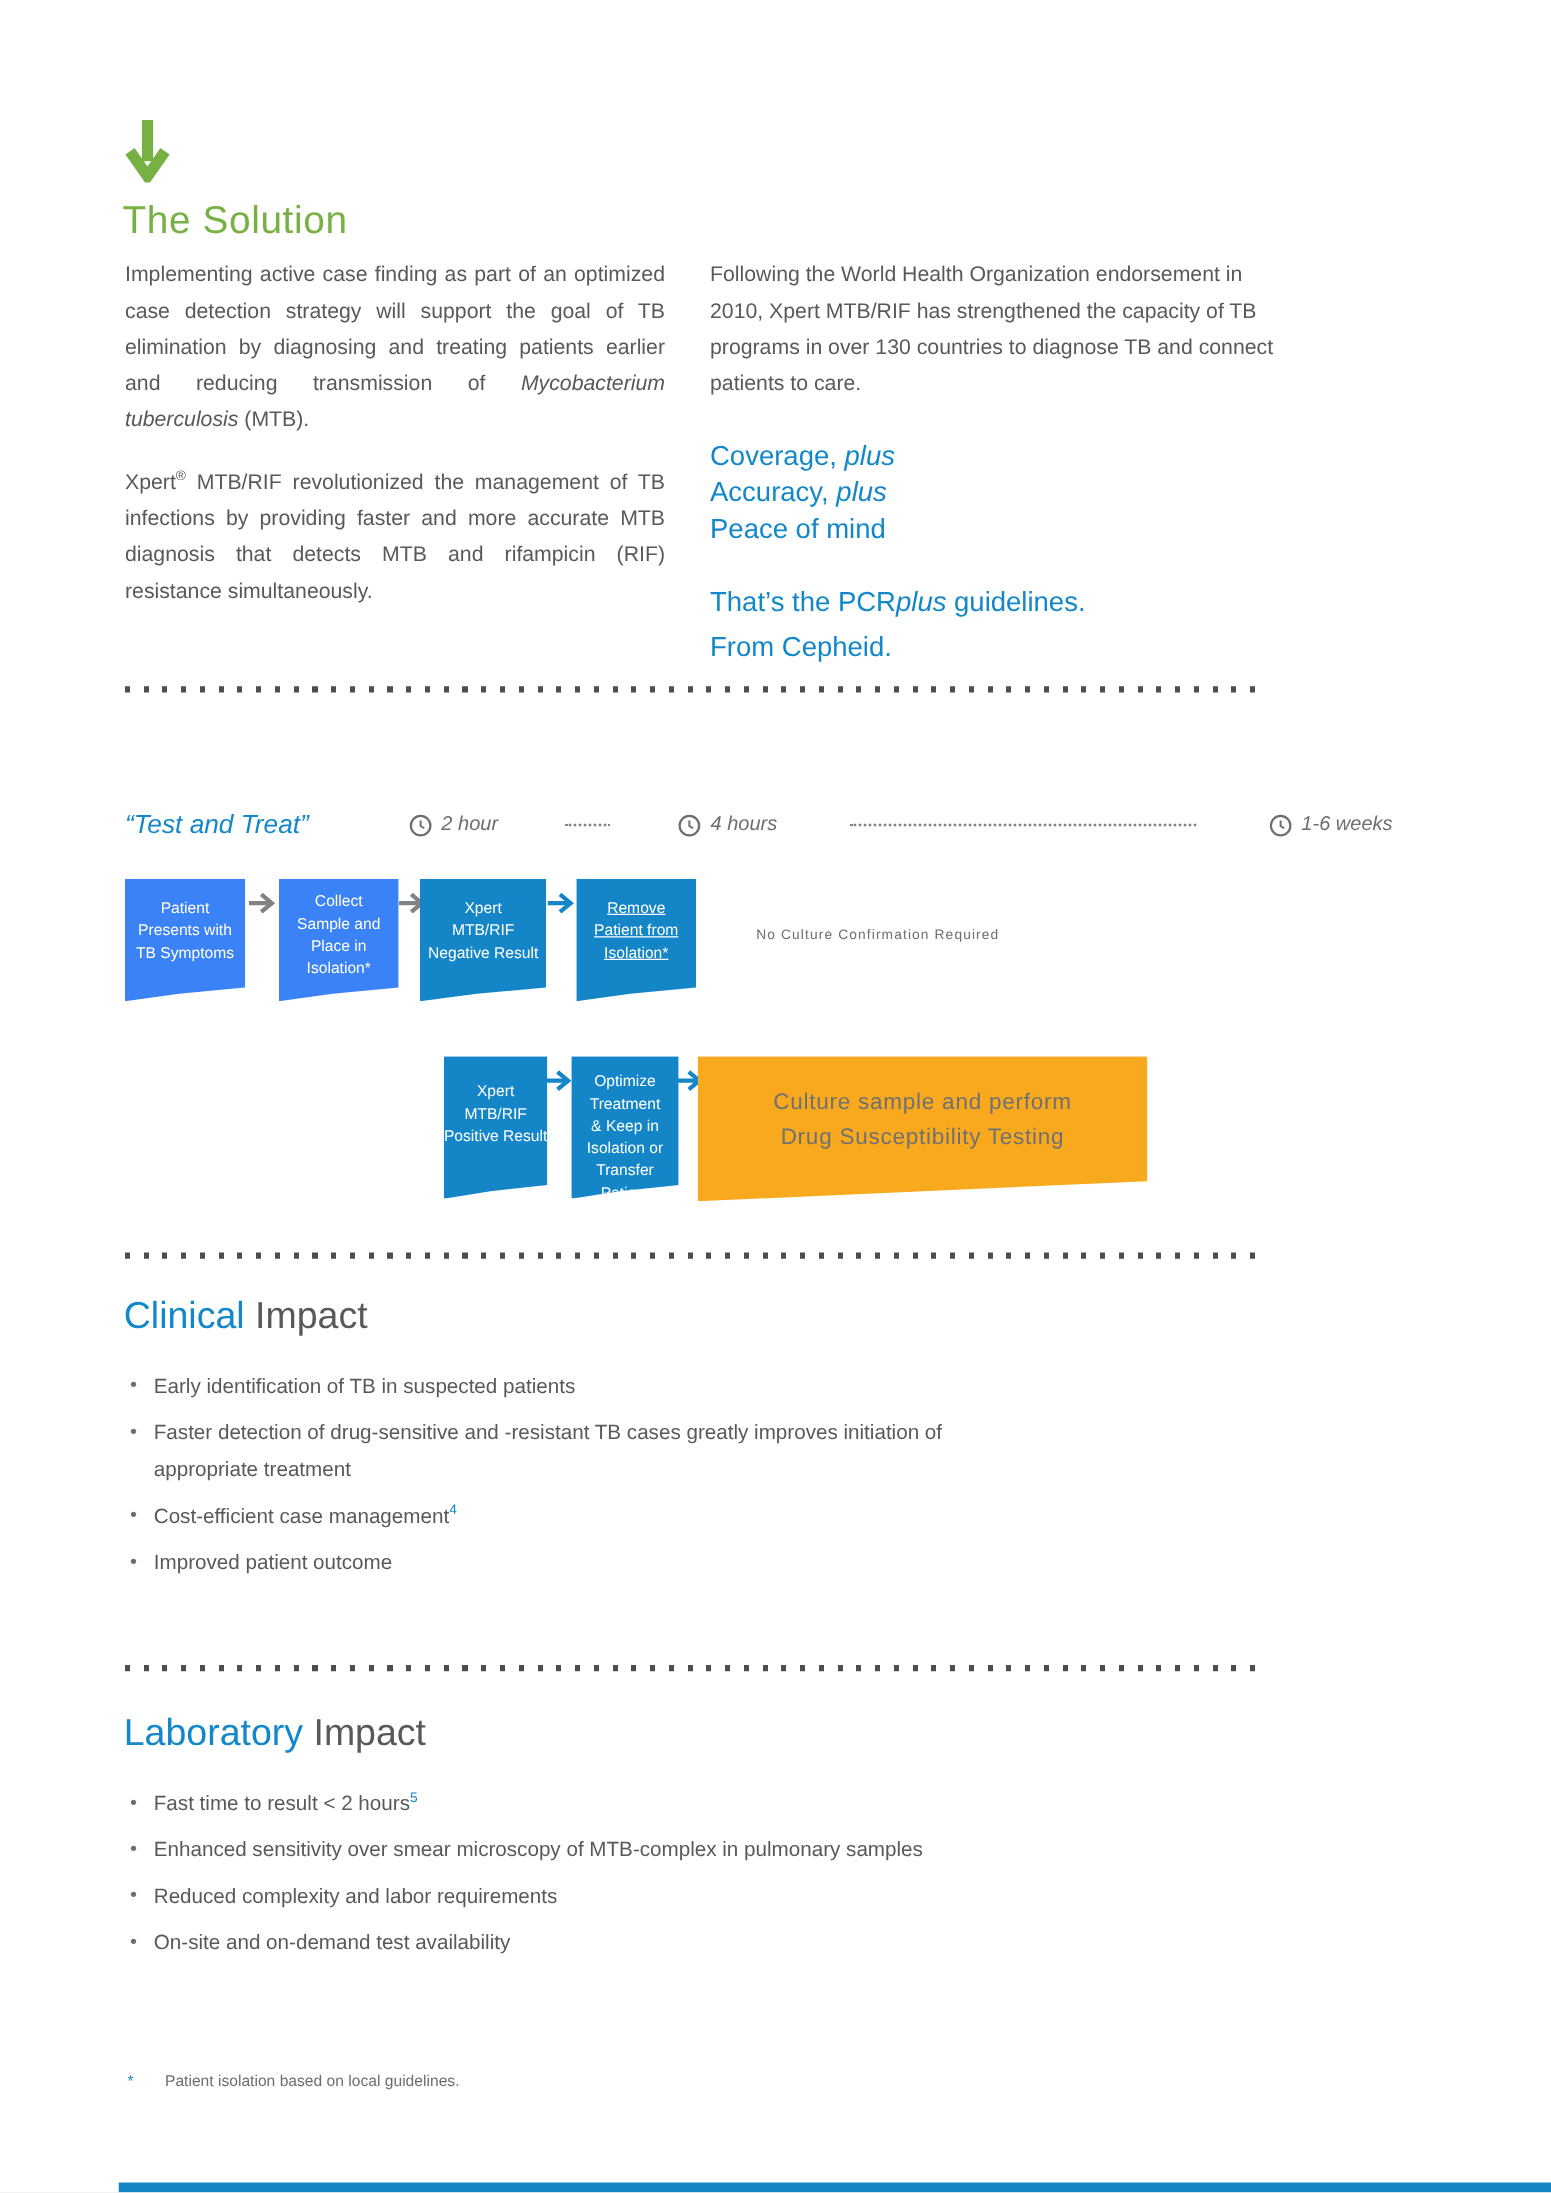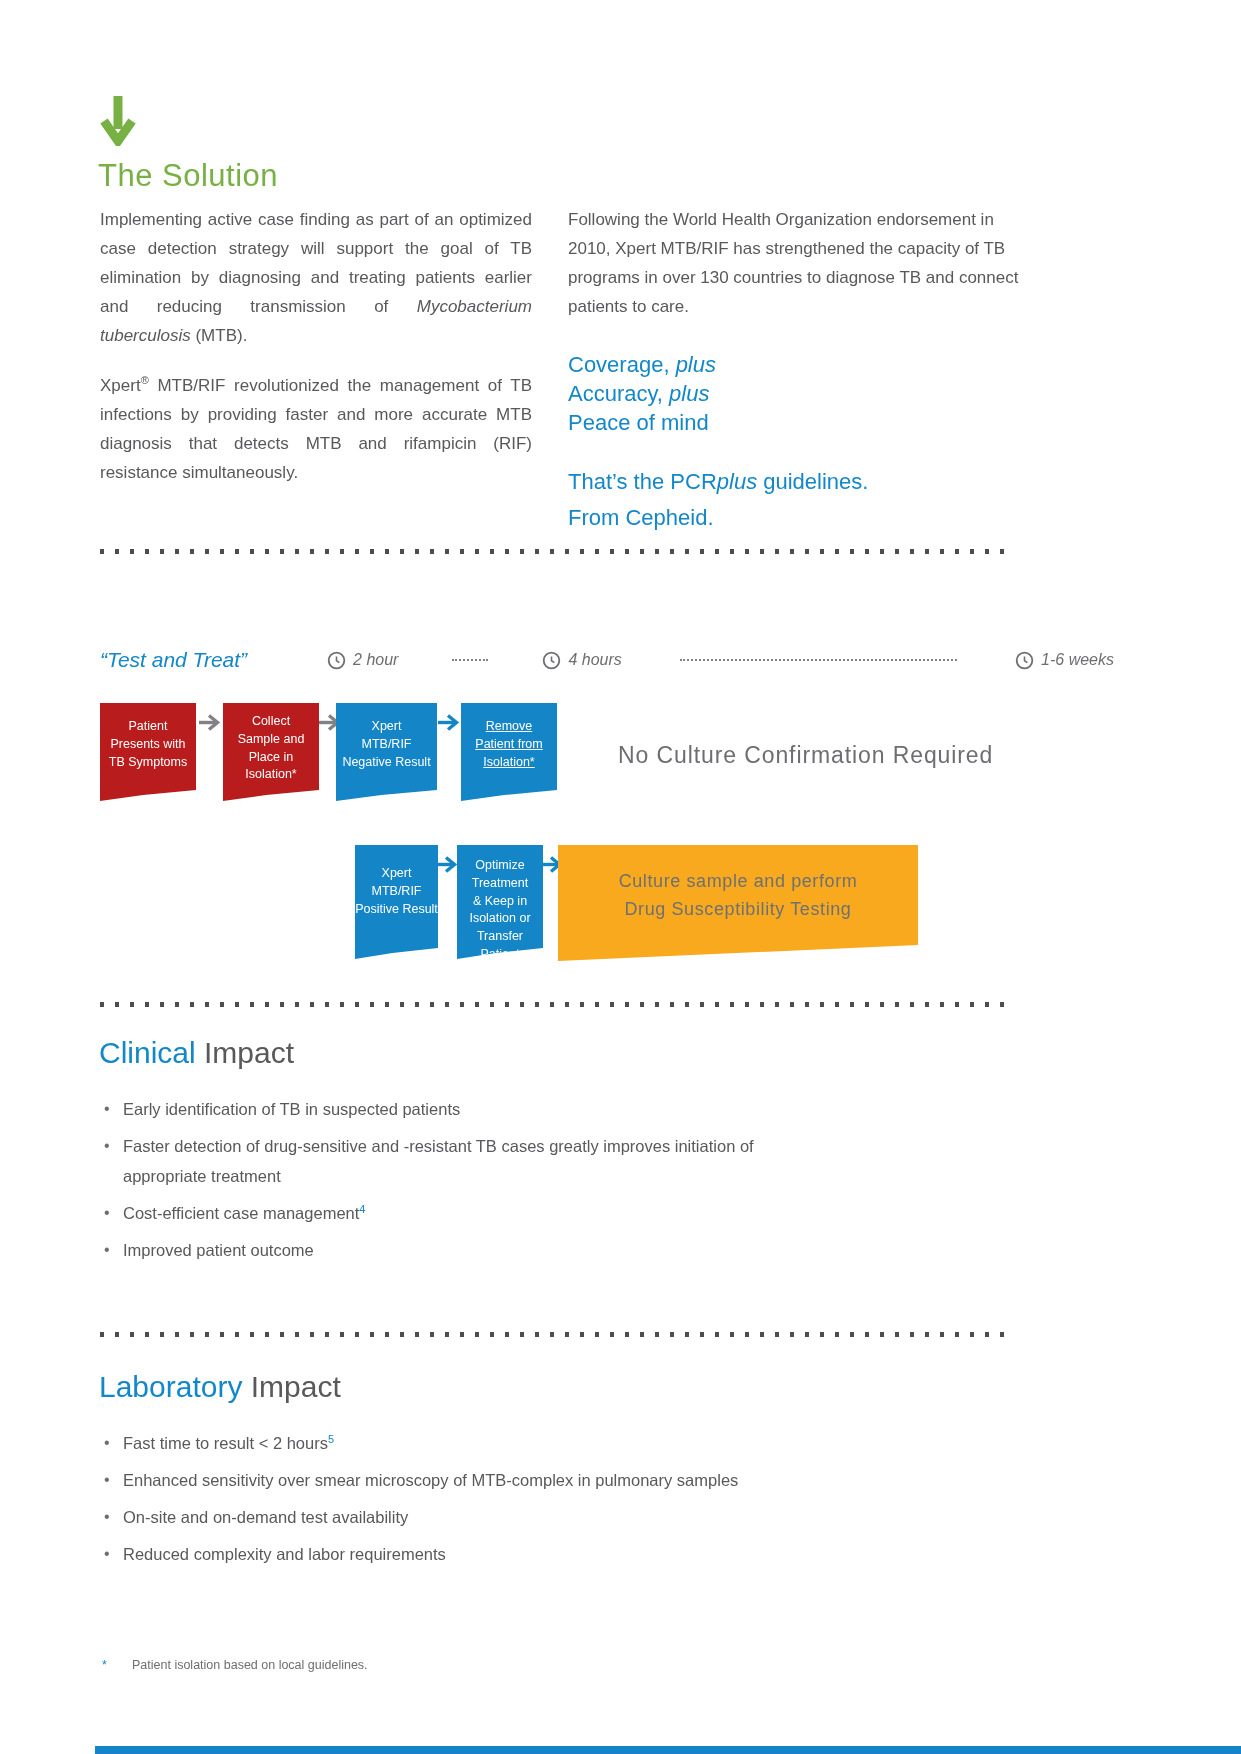--- a/index.html
+++ b/index.html
@@ -53,26 +53,26 @@
   .tl-label { font-size: 16px; font-style: italic; color: #6d6e71; margin-left: 7px; }
   .leader-short { width: 36px; border-bottom: 2px dotted #808285; margin: 0 6px; height: 0; align-self: center; }
   .leader-long  { flex: 1; border-bottom: 2px dotted #808285; margin: 0 10px; height: 0; }
 
   .flow-box {
     position: absolute;
     color: #ffffff; font-size: 12.5px; line-height: 1.42;
     text-align: center; white-space: pre-line;
     padding-top: 15px;
   }
-  .box-gray { background: #b91c1c; clip-path: polygon(0 0, 100% 0, 100% calc(100% - 11px), 45% calc(100% - 6px), 0 100%); }
+  .box-gray { background: #3b82f6; clip-path: polygon(0 0, 100% 0, 100% calc(100% - 11px), 45% calc(100% - 6px), 0 100%); }
   .box-blue { background: #1486c8; clip-path: polygon(0 0, 100% 0, 100% calc(100% - 11px), 45% calc(100% - 6px), 0 100%); }
   .flow-arrow { position: absolute; }
   .flow-note {
     position: absolute; left: 605px; top: 742px;
-    font-size: 23px; letter-spacing: 0.9px; color: #6d6e71; white-space: nowrap; margin-left: 13px;
+    font-size: 11px; letter-spacing: 0.9px; color: #6d6e71; white-space: nowrap;
   }
   .culture-box {
     position: absolute; left: 558px; top: 845px; width: 360px; height: 116px;
     background: #f8a91e;
     clip-path: polygon(0 0, 100% 0, 100% calc(100% - 16px), 0 100%);
     display: flex; align-items: center; justify-content: center;
     text-align: center; white-space: pre-line;
     font-size: 18px; line-height: 1.55; letter-spacing: 0.6px; color: #6f7072;
     padding-bottom: 14px;
   }
@@ -233,22 +233,22 @@
     <li><span>Cost-efficient case management</span><span class="blue-sup">4</span></li>
     <li><span>Improved patient outcome</span><span class="blue-sup"></span></li>
   </ul>
 
   <div class="dotted-divider div3"></div>
 
   <h2 class="h-impact h-laboratory"><span class="h-blue">Laboratory </span><span class="h-dark">Impact</span></h2>
   <ul class="bullets bullets-lab">
     <li><span>Fast time to result &lt; 2 hours</span><span class="blue-sup">5</span></li>
     <li><span>Enhanced sensitivity over smear microscopy of MTB-complex in pulmonary samples</span><span class="blue-sup"></span></li>
+    <li><span>Reduced complexity and labor requirements</span><span class="blue-sup"></span></li>
     <li><span>On-site and on-demand test availability</span><span class="blue-sup"></span></li>
-    <li><span>Reduced complexity and labor requirements</span><span class="blue-sup"></span></li>
   </ul>
 
   <div class="footnote">
     <span class="marker">*</span>
     <span>Patient isolation based on local guidelines.</span>
   </div>
 
   <div class="footer-bar"></div>
 
 </div>

